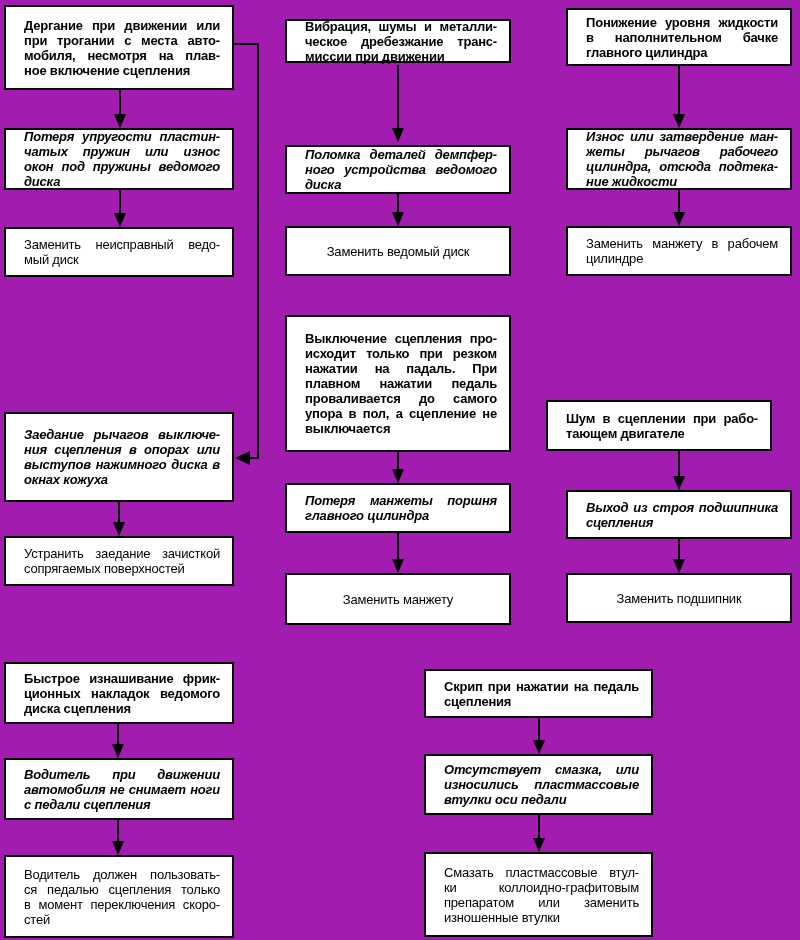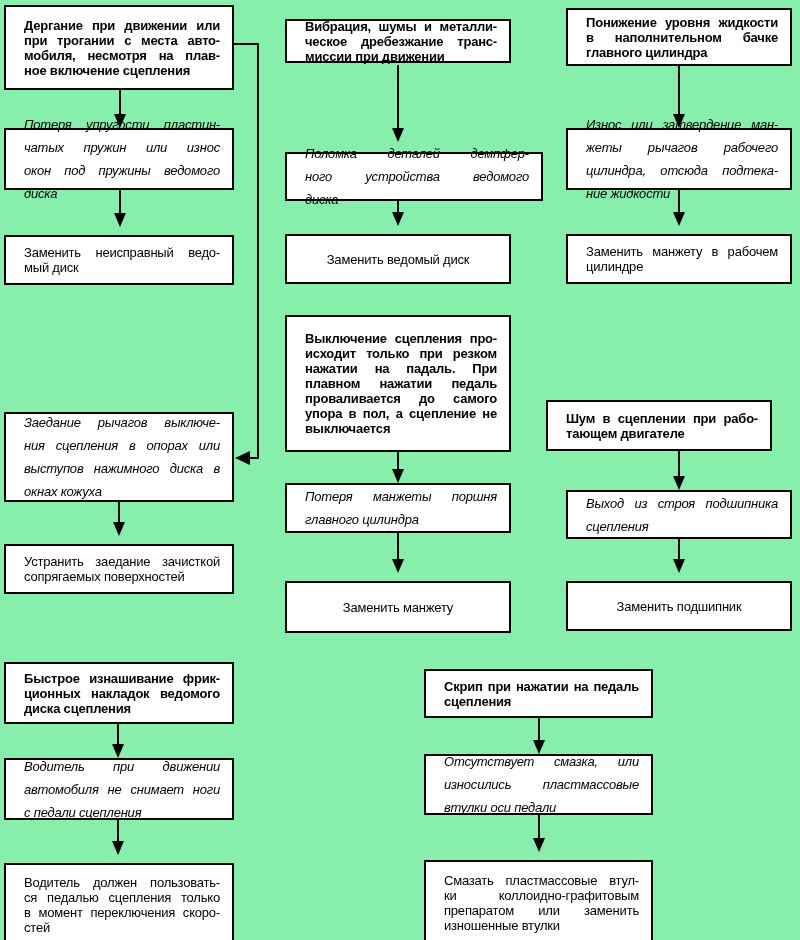--- a/index.html
+++ b/index.html
@@ -1,28 +1,28 @@
 <!DOCTYPE html>
 <html><head>
 <meta charset="utf-8">
 <style>
   html,body{margin:0;padding:0;background:#ffffff;}
   .stage{
-    position:relative;width:800px;height:940px;background:#86efac;
+    position:relative;width:800px;height:940px;background:#a21caf;
     font-family:"Liberation Sans",sans-serif;color:#000;overflow:hidden;
   }
   .box{
     position:absolute;box-sizing:border-box;border:2px solid #000;background:#fff;
     display:flex;flex-direction:column;justify-content:center;
     padding:2px 12px 2px 18px;
     font-size:13px;line-height:15px;letter-spacing:-0.2px;
   }
   .symptom{font-weight:bold;}
-  .cause{font-weight:normal;font-style:italic;gap:8px;}
-  .remedy{font-weight:normal;margin-top:8px;}
+  .cause{font-weight:bold;font-style:italic;}
+  .remedy{font-weight:normal;}
   .tline{text-align:justify;text-align-last:justify;}
   .tline:last-child{text-align-last:left;}
   .center{padding:2px 26px;}
   .center .tline{text-align:center;text-align-last:center;}
   .center .tline:last-child{text-align-last:center;}
   svg.arrows{position:absolute;left:0;top:0;width:800px;height:940px;pointer-events:none;}
 </style>
 </head>
 <body>
 
@@ -124,21 +124,21 @@
   <div class="box remedy" style="left:4px;top:536px;width:230px;height:50px">
       <div class="tline">Устранить заедание зачисткой</div>
       <div class="tline">сопрягаемых поверхностей</div>
     </div>
 
   <div class="box symptom" style="left:285px;top:19px;width:226px;height:44px">
       <div class="tline">Вибрация, шумы и металли-</div>
       <div class="tline">ческое дребезжание транс-</div>
       <div class="tline">миссии при движении</div>
     </div>
-  <div class="box cause" style="left:285px;top:152px;width:258px;height:49px">
+  <div class="box cause" style="left:285px;top:145px;width:226px;height:49px">
       <div class="tline">Поломка деталей демпфер-</div>
       <div class="tline">ного устройства ведомого</div>
       <div class="tline">диска</div>
     </div>
   <div class="box remedy center" style="left:285px;top:226px;width:226px;height:50px">
       <div class="tline">Заменить ведомый диск</div>
     </div>
 
   <div class="box symptom" style="left:566px;top:8px;width:226px;height:58px">
       <div class="tline">Понижение уровня жидкости</div>

